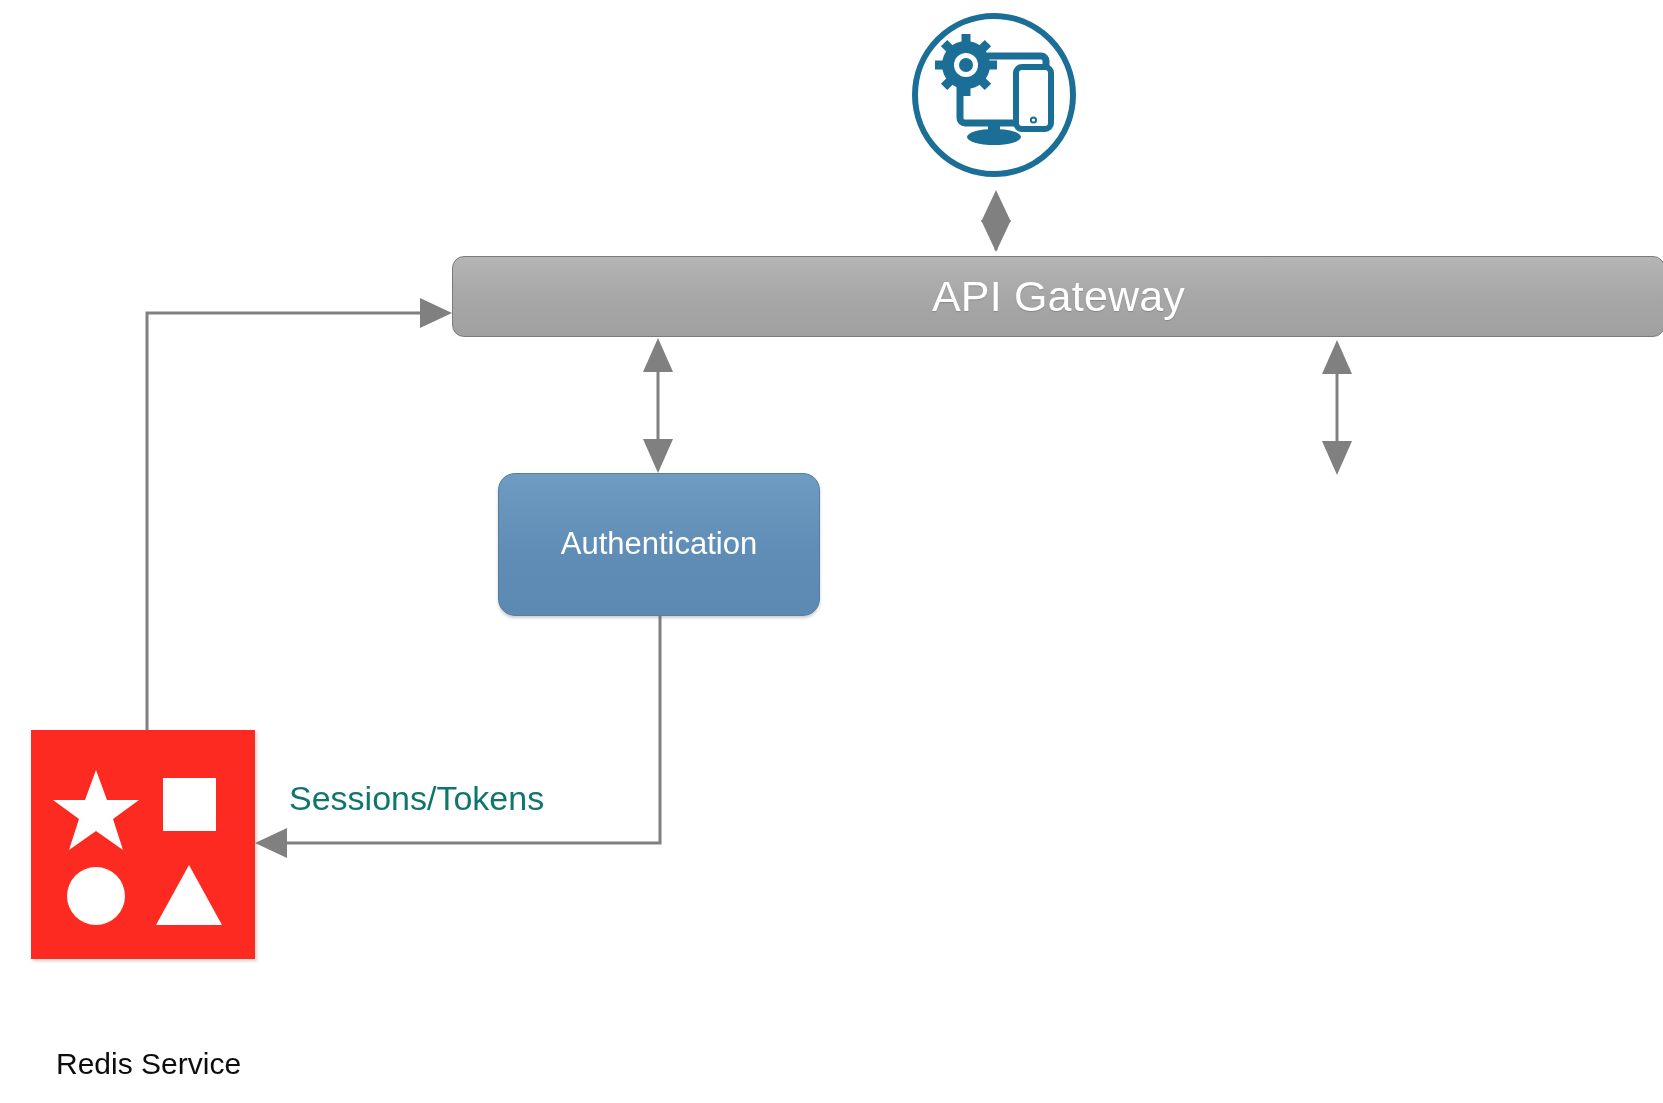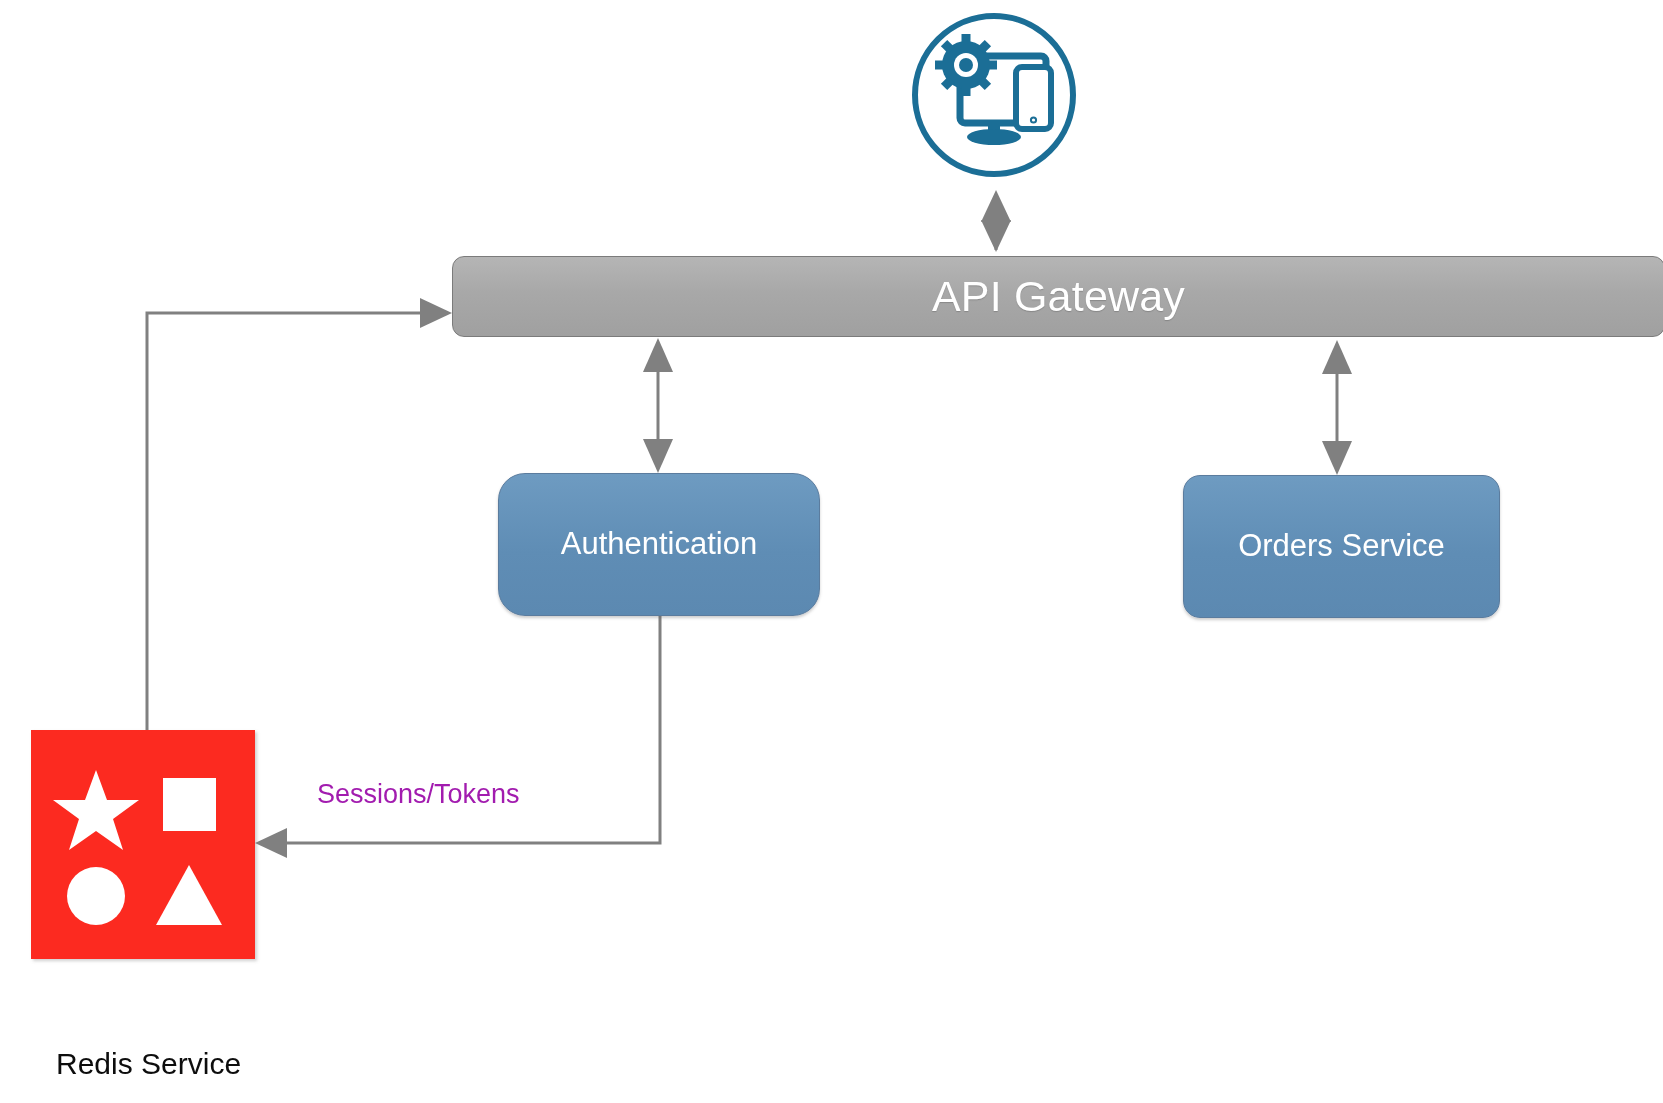--- a/index.html
+++ b/index.html
@@ -71,21 +71,20 @@
     color: #ffffff;
     font-size: 31px;
     line-height: 1.32;
     box-shadow: 0 2px 3px rgba(90,90,90,0.30);
   }
   .service-auth {
     left: 498px;
     top: 473px;
     width: 322px;
     height: 143px;
-    border-radius: 27px;
   }
   .service-orders {
     left: 1183px;
     top: 475px;
     width: 317px;
     height: 143px;
   }
 
   
   .redis-node {
@@ -105,24 +104,23 @@
     font-size: 30px;
     color: #0d0d0d;
     white-space: nowrap;
   }
 
   
   .edge-label {
     position: absolute;
     left: 289px;
     top: 779px;
-    font-size: 27px;
-    color: #a21caf;
+    font-size: 34px;
+    color: #0f766e;
     white-space: nowrap;
-    margin-left: 28px;
   }
 </style>
 </head>
 <body>
 
 <div id="canvas">
 
   <svg id="wires" viewBox="0 0 1663 1103" width="1663" height="1103" xmlns="http://www.w3.org/2000/svg">
     <defs>
       <marker id="arrow-down" viewBox="0 0 12 12" refX="6" refY="11" markerWidth="12" markerHeight="12" orient="auto-start-reverse">
@@ -194,23 +192,20 @@
   <div class="api-gateway">
     <span>API Gateway</span>
   </div>
 
   <div class="service-box service-auth">
     <div>
       <div>Authentication</div>
     </div>
   </div>
 
-  <div class="service-box service-orders">
-    <span>Orders Service</span>
-  </div>
 
   <div class="redis-node">
     <svg width="224" height="229" viewBox="0 0 224 229" xmlns="http://www.w3.org/2000/svg">
 
       <polygon points="65,40 76,70 108,70 82,89 92,120 65,101 38,120 48,89 22,70 54,70" fill="#ffffff"></polygon>
 
       <rect x="132" y="48" width="53" height="53" fill="#ffffff"></rect>
 
       <circle cx="65" cy="166" r="29" fill="#ffffff"></circle>
 

